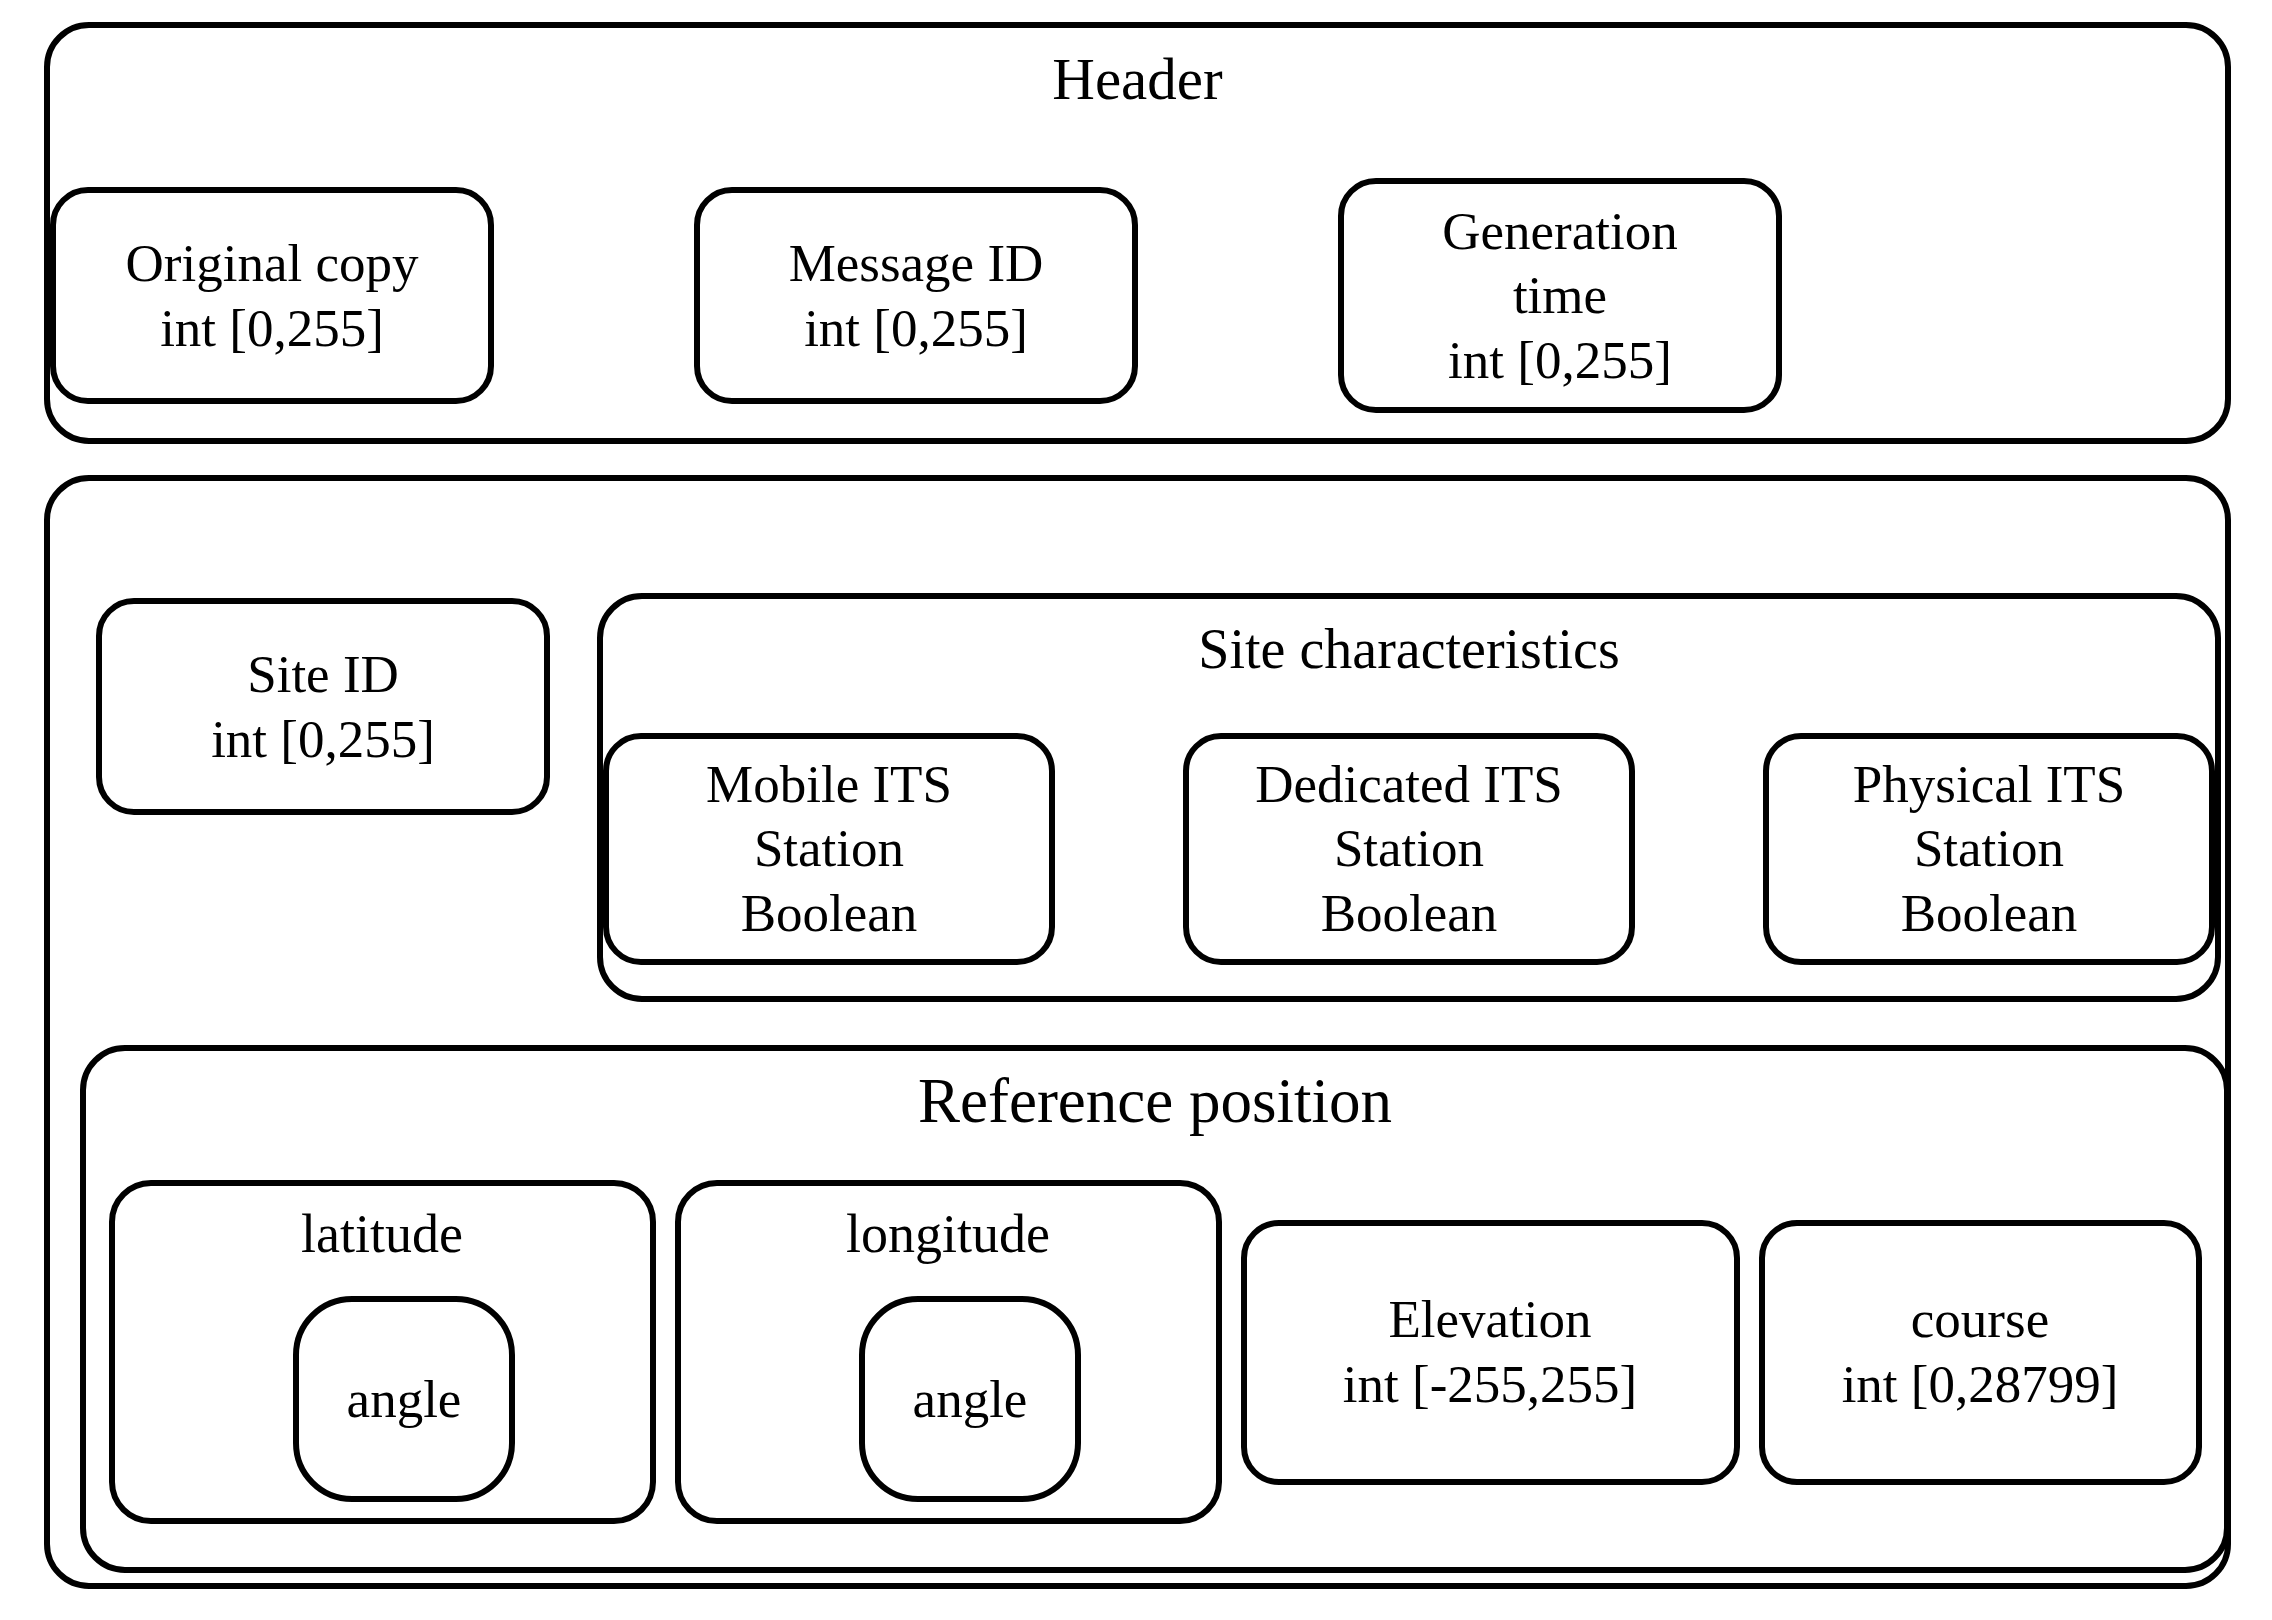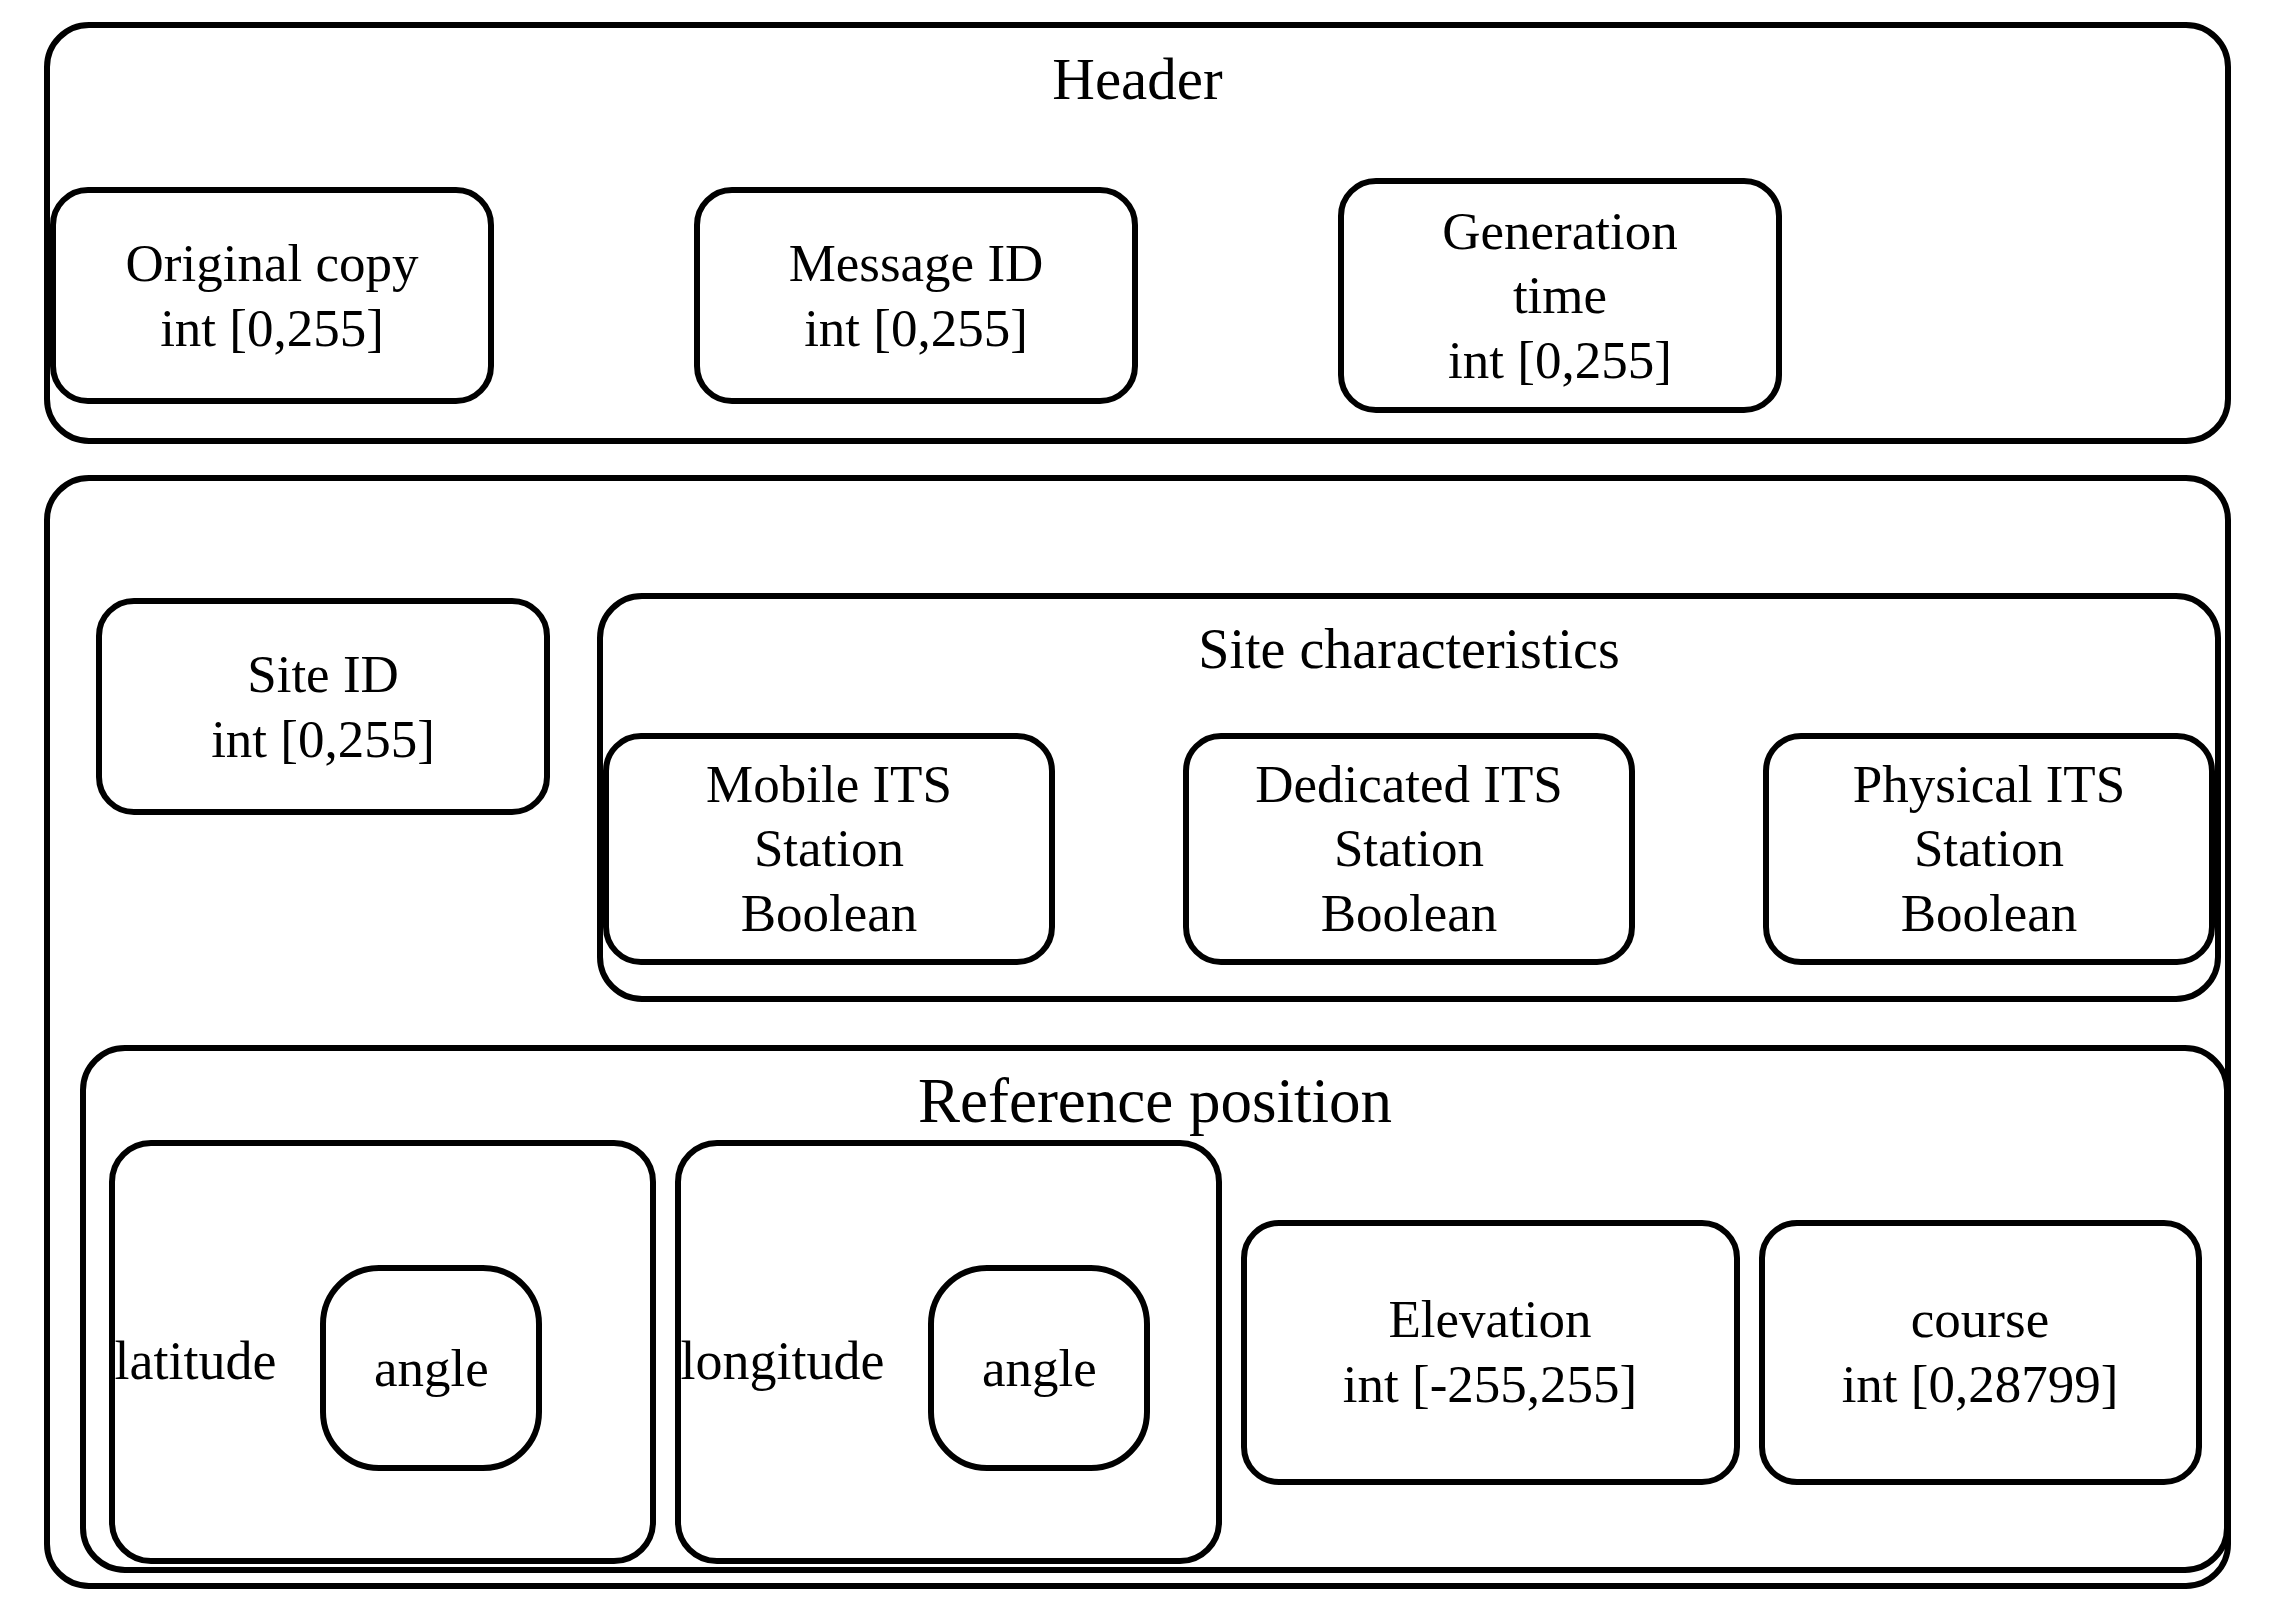--- a/index.html
+++ b/index.html
@@ -36,21 +36,21 @@
 
   .site-char-frame { left: 547px; top: 112px; width: 1624px; height: 409px; }
   .site-char-frame .frame-title { font-size: 56px; padding-top: 20px; }
   .site-char-row { position: absolute; left: 0; width: 100%; top: 134px; display: flex; justify-content: space-between; gap: 84px; }
   .char-node { width: 452px; padding: 12.8px 9.6px; }
 
   .ref-frame { left: 30px; top: 564px; width: 2150px; height: 528px; }
   .ref-frame .frame-title { font-size: 63px; padding-top: 16px; }
   .ref-row { position: absolute; left: 22.4px; right: 22.4px; top: 90px; height: 422px; display: flex; justify-content: center; align-items: center; gap: 19px; }
 
-  .coord-frame { width: 547px; height: 424px; border-radius: 42px; display: flex; flex-direction: row; align-items: center; }
+  .coord-frame { width: 547px; height: 344px; border-radius: 42px; display: flex; flex-direction: column; align-items: center; }
   .coord-title { font-size: 54px; line-height: 1.1; margin-top: 19px; text-align: center; }
   .angle-node { width: 222px; height: 206px; border-radius: 59px; margin-top: 32px; margin-left: 44px; }
 
   .value-node { min-height: 265px; padding: 3px 16px; }
   .elevation-node { width: 499px; }
   .course-node { width: 443px; }
 </style>
 </head>
 <body>
 

